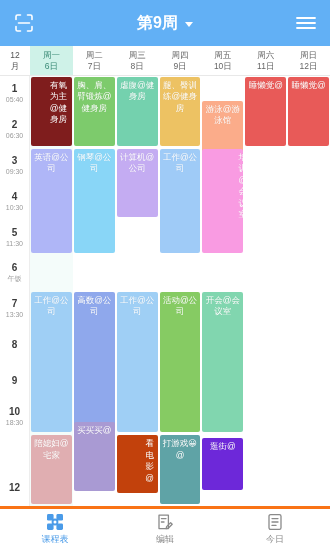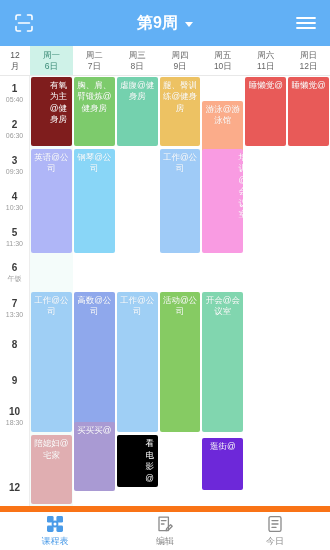--- a/index.html
+++ b/index.html
@@ -76,21 +76,21 @@
     padding: 3px 2px 0 2px;
     text-align: center;
     word-break: break-all;
     overflow: hidden;
     text-shadow: 0 0 1px rgba(0,0,0,0.10);
   }
 
   
   .bottomnav {
     flex: 0 0 44px; height: 44px;
-    border-top: 6px solid #f97316;
+    border-top: 3px solid #f97316;
     background: #ffffff;
     display: flex;
     font-family: Liberation Serif, serif;
   }
   .nav-item {
     flex: 1 1 0; display: flex; flex-direction: column;
     align-items: center; justify-content: center; gap: 2px;
     font-size: 9px; color: #8a8a8a;
   }
   .nav-item.active { color: #4A9BE8; }
@@ -215,27 +215,29 @@
           <div class="event" style="top: 359.333px; height: 68.6667px; background: rgb(224, 174, 177);">陪媳妇@宅家</div>
         </div>
         <div class="daycol">
           <div class="event" style="top: 72.6667px; height: 104.5px; background: rgb(137, 214, 247);">钢琴@公司</div>
           <div class="event" style="top: 1px; height: 68.6667px; background: rgb(125, 203, 108);">胸、肩、臂锻炼@健身房</div>
           <div class="event" style="top: 216px; height: 140.333px; background: rgb(143, 168, 236);">高数@公司</div>
           <div class="event" style="top: 346px; height: 68.6667px; background: rgb(169, 154, 211);">买买买@</div>
         </div>
         <div class="daycol">
           <div class="event" style="top: 1px; height: 68.6667px; background: rgb(116, 209, 174);">虐腹@健身房</div>
+          <div class="event" style="top: 72.6667px; height: 68.6667px; background: rgb(196, 172, 242);">计算机@公司</div>
           <div class="event" style="top: 216px; height: 140.333px; background: rgb(159, 207, 245);">工作@公司</div>
-          <div class="event" style="top: 359.333px; height: 52px; background: #000000; padding-left: 27px;">看电影@</div>
+          <div class="event" style="top: 359.333px; height: 58px; background: #c2410c; padding-left: 27px;">看电影@</div>
         </div>
         <div class="daycol">
           <div class="event" style="top: 1px; height: 68.6667px; background: rgb(237, 194, 99);">腿、臀训练@健身房</div>
           <div class="event" style="top: 72.6667px; height: 104.5px; background: rgb(159, 203, 247);">工作@公司</div>
           <div class="event" style="top: 216px; height: 140.333px; background: rgb(134, 203, 99);">活动@公司</div>
+          <div class="event" style="top: 359.333px; height: 68.6667px; background: rgb(95, 163, 166);">打游戏😀@</div>
         </div>
         <div class="daycol">
           <div class="event" style="top: 1px; height: 68px; background: rgb(251, 172, 138); margin-top: 24px;">游泳@游泳馆</div>
           <div class="event" style="top: 72.6667px; height: 104.5px; background: rgb(249, 155, 226); padding-left: 36px;">培训@会议室</div>
           <div class="event" style="top: 216px; height: 140.333px; background: rgb(129, 214, 175);">开会@会议室</div>
           <div class="event" style="top: 362px; height: 52px; background: #6d28d9;">逛街@</div>
         </div>
         <div class="daycol">
           <div class="event" style="top: 1px; height: 68.6667px; background: rgb(232, 90, 88);">睡懒觉@</div>
         </div>

